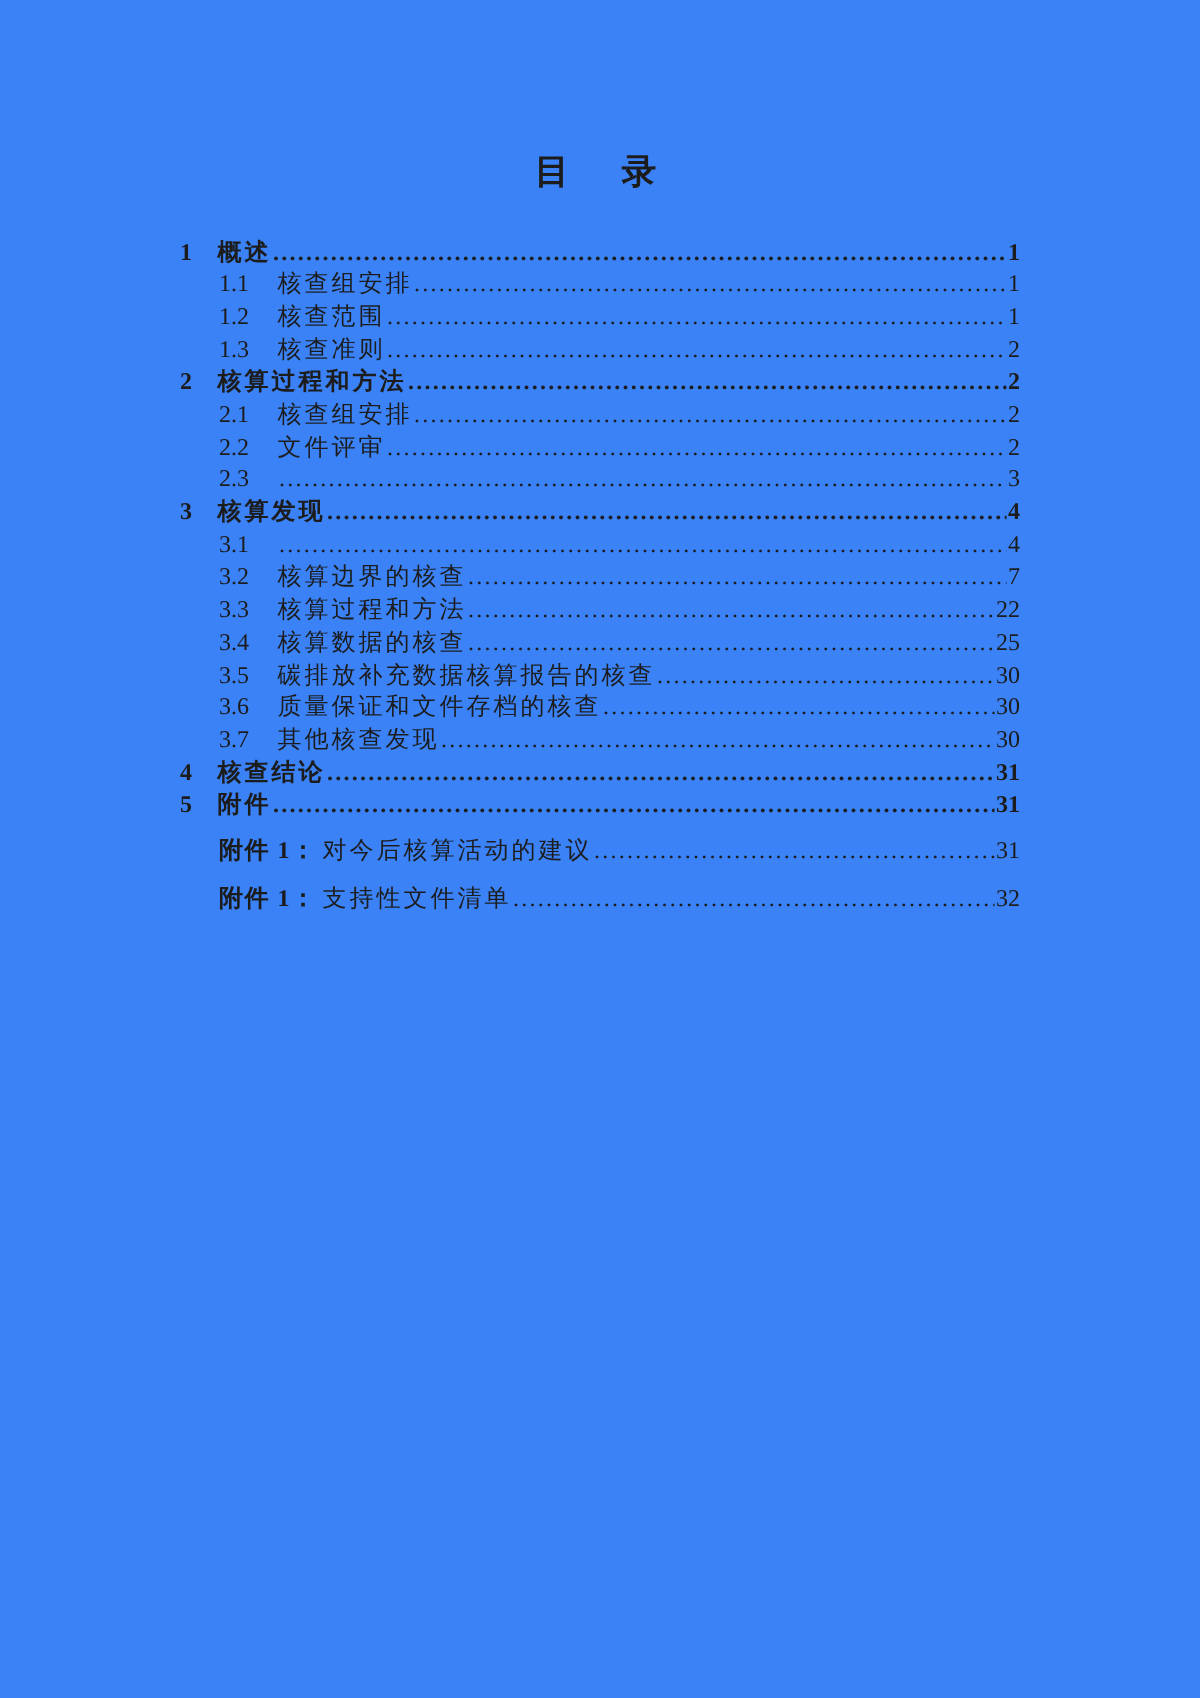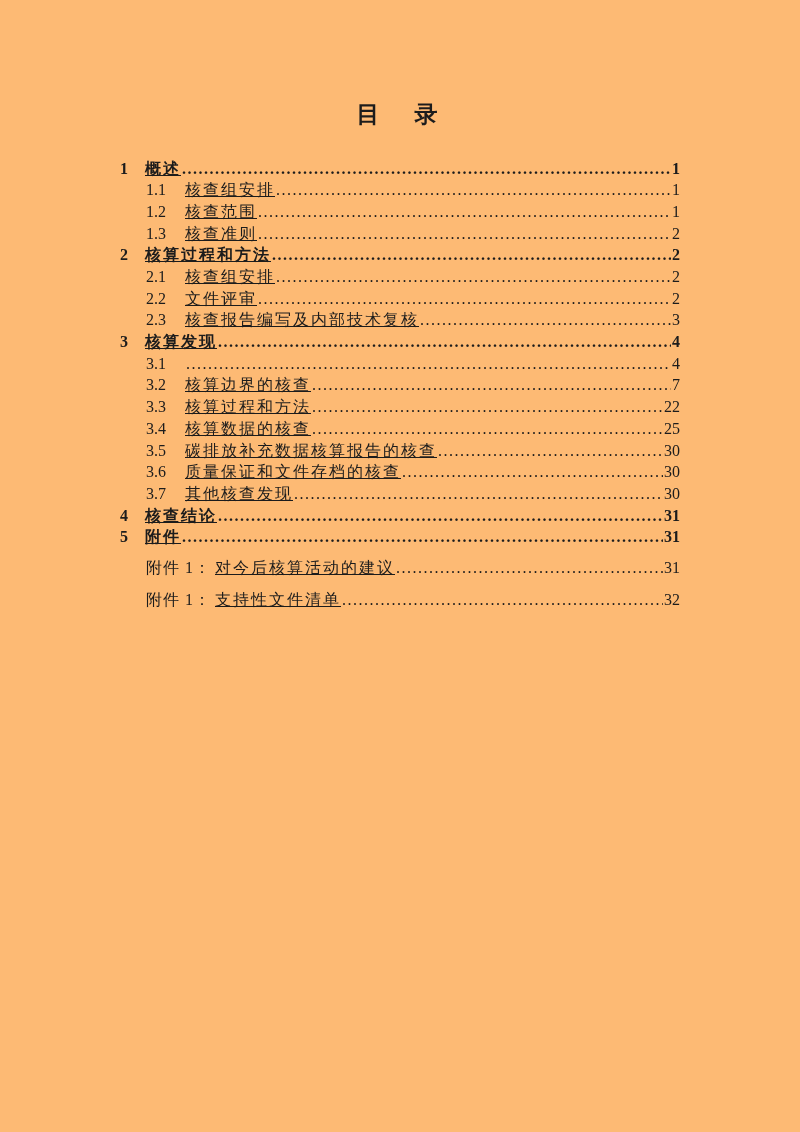--- a/index.html
+++ b/index.html
@@ -12,21 +12,21 @@
     height: 1132px;
     font-family: "Liberation Serif", "DejaVu Serif", serif;
     color: #1c1c1c;
     overflow: hidden;
   }
   .page {
     box-sizing: border-box;
     width: 800px;
     height: 1132px;
     padding: 101px 120px 0 120px;
-    background: #fdba74;
+    background: #3b82f6;
   }
   .doc-title {
     text-align: center;
     font-size: 23px;
     font-weight: bold;
     letter-spacing: 6px;
     line-height: 1.2;
     margin: 0 0 29px 0;
     white-space: pre;
   }
@@ -42,21 +42,20 @@
     cursor: pointer;
   }
   .toc-row .num {
     flex: none;
     white-space: nowrap;
   }
   .toc-row .label {
     flex: none;
     white-space: nowrap;
     letter-spacing: 2px;
-    text-decoration: underline;
   }
   .toc-row .leader {
     flex: 1 1 0;
     overflow: hidden;
     white-space: nowrap;
     min-width: 10px;
     margin: 0 1px;
   }
   .toc-row .leader::after {
     content: "......................................................................................................................................................................................................................";
@@ -81,20 +80,21 @@
     width: 39px;
   }
   
   .toc-row.lvl0 {
     padding-left: 26px;
     margin-top: 9.5px;
   }
   .toc-row.lvl0 .num {
     margin-right: 4px;
     letter-spacing: 1px;
+    font-weight: bold;
   }
 </style>
 </head>
 <body>
 
 <div class="page">
   <h1 class="doc-title">目　录</h1>
 
   <div class="toc">
   <div class="toc-row lvl1">
@@ -141,21 +141,20 @@
 
   <div class="toc-row lvl2">
     <span class="num">2.2</span>
     <span class="label">文件评审</span>
     <span class="leader"></span>
     <span class="pagenum">2</span>
   </div>
 
   <div class="toc-row lvl2">
     <span class="num">2.3</span>
-    <span class="label">核查报告编写及内部技术复核</span>
     <span class="leader"></span>
     <span class="pagenum">3</span>
   </div>
 
   <div class="toc-row lvl1">
     <span class="num">3</span>
     <span class="label">核算发现</span>
     <span class="leader"></span>
     <span class="pagenum">4</span>
   </div>

